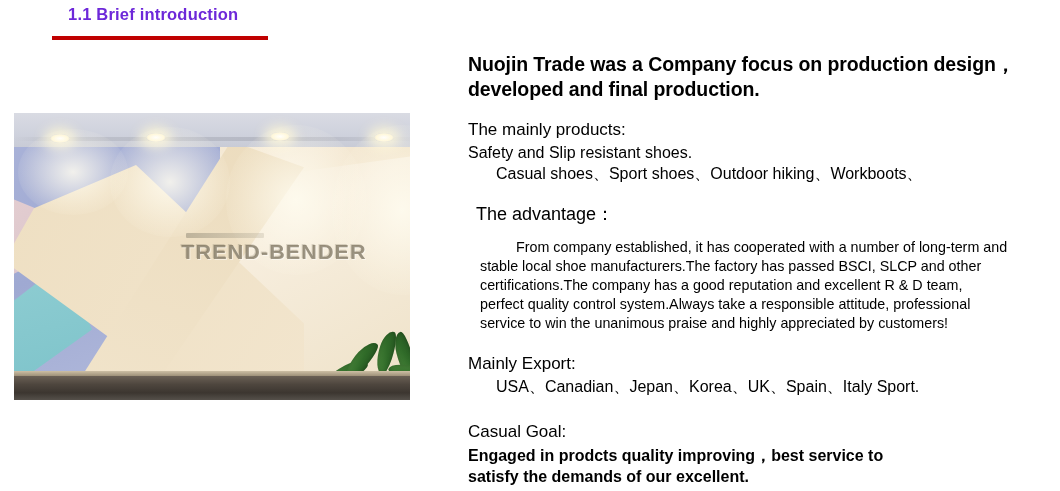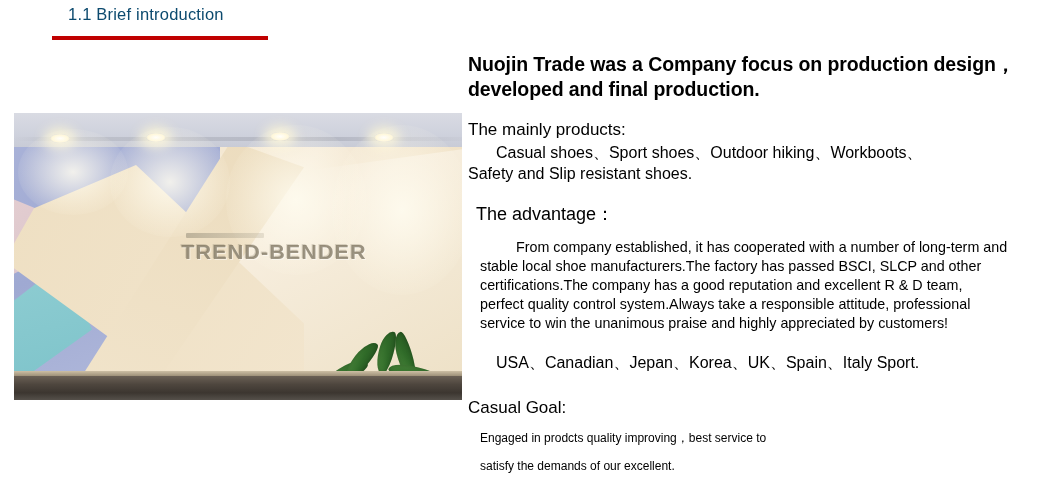--- a/index.html
+++ b/index.html
@@ -15,40 +15,40 @@
     font-family: "Liberation Sans", sans-serif;
     color: #000000;
   }
 
   
   .section-heading {
     position: absolute;
     left: 68px;
     top: 5px;
     font-size: 16.5px;
-    font-weight: normal;
+    font-weight: bold;
     letter-spacing: 0.2px;
-    color: #0c4a6e;
+    color: #6d28d9;
     white-space: nowrap;
   }
   .heading-rule {
     position: absolute;
     left: 52px;
     top: 36px;
     width: 216px;
     height: 4px;
     background: #c00000;
   }
 
   
   .photo-frame {
     position: absolute;
     left: 14px;
     top: 113px;
-    width: 448px;
+    width: 396px;
     height: 287px;
     overflow: hidden;
     background: #e8dcc6;
   }
   .photo-scene {
     position: absolute;
     inset: 0;
     overflow: hidden;
   }
   
@@ -193,24 +193,24 @@
     margin: 0;
   }
   .blk-body.indent-first { text-indent: 28px; }
   .para {
     font-size: 14.3px;
     line-height: 1.33;
     margin: 12px;
     text-indent: 36px;
   }
   .goal-body {
-    font-size: 12px;
-    font-weight: normal;
+    font-size: 16px;
+    font-weight: bold;
     line-height: 1.33;
-    margin: 12px;
+    margin: 0;
   }
   .gap-s { height: 8px; }
   .gap-m { height: 13px; }
 </style>
 </head>
 <body>
 
 <div class="section-heading">1.1 Brief introduction</div>
 <div class="heading-rule"></div>
 
@@ -259,34 +259,35 @@
     <div class="ph-floor"></div>
   </div>
 </div>
 
 <div class="content">
 
   <p class="lead">Nuojin Trade was a Company focus on production design， developed and final production.</p>
 
   <div class="blk">
     <div class="blk-head">The mainly products:</div>
+    <p class="blk-body">Safety and Slip resistant shoes.</p>
     <p class="blk-body indent-first">Casual shoes、Sport shoes、Outdoor hiking、Workboots、</p>
-    <p class="blk-body">Safety and Slip resistant shoes.</p>
   </div>
 
   <div class="gap-s"></div>
 
   <div class="blk">
     <div class="blk-head indent">The advantage：</div>
     <p class="para">From company established, it has cooperated with a number of long-term and stable local shoe manufacturers.The factory has passed BSCI, SLCP and other certifications.The company has a good reputation and excellent R &amp; D team, perfect quality control system.Always take a responsible attitude, professional service to win the unanimous praise and highly appreciated by customers!</p>
   </div>
 
   <div class="gap-s"></div>
 
   <div class="blk">
+    <div class="blk-head">Mainly Export:</div>
     <p class="blk-body indent-first">USA、Canadian、Jepan、Korea、UK、Spain、Italy Sport.</p>
   </div>
 
   <div class="gap-m"></div>
 
   <div class="blk">
     <div class="blk-head">Casual Goal:</div>
     <p class="goal-body">Engaged in prodcts quality improving，best service to</p>
     <p class="goal-body">satisfy the demands of our excellent.</p>
   </div>

